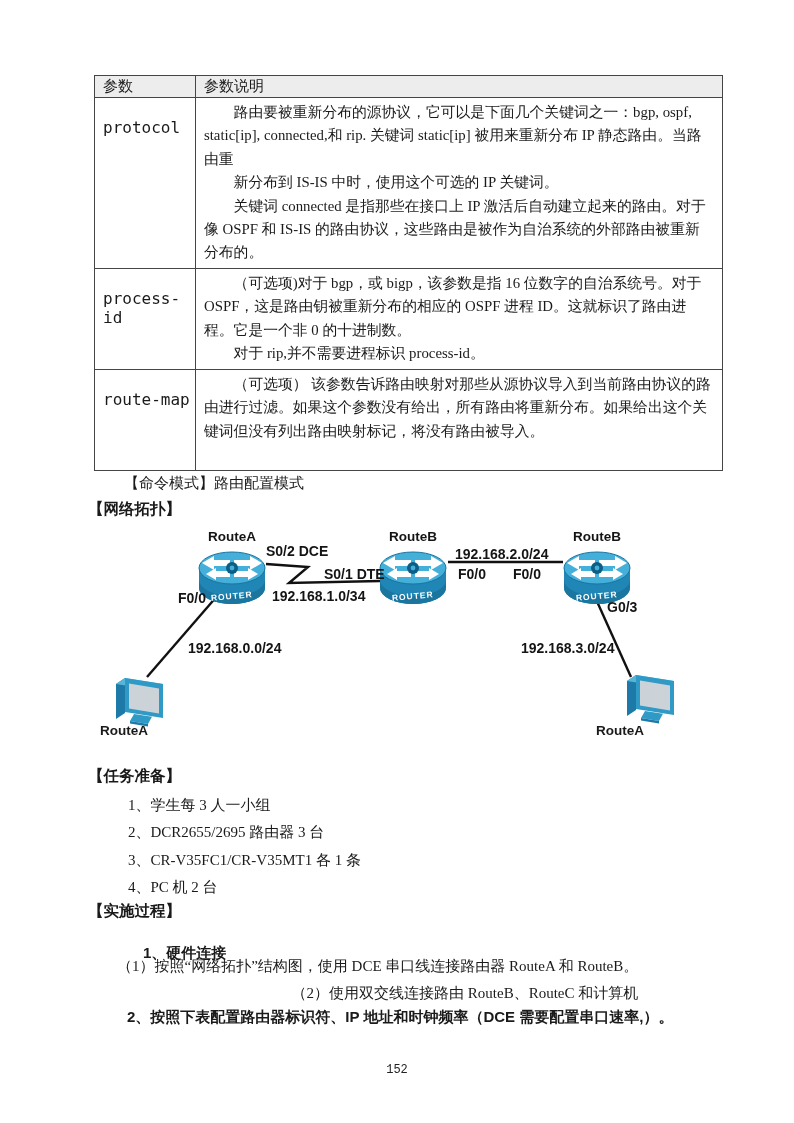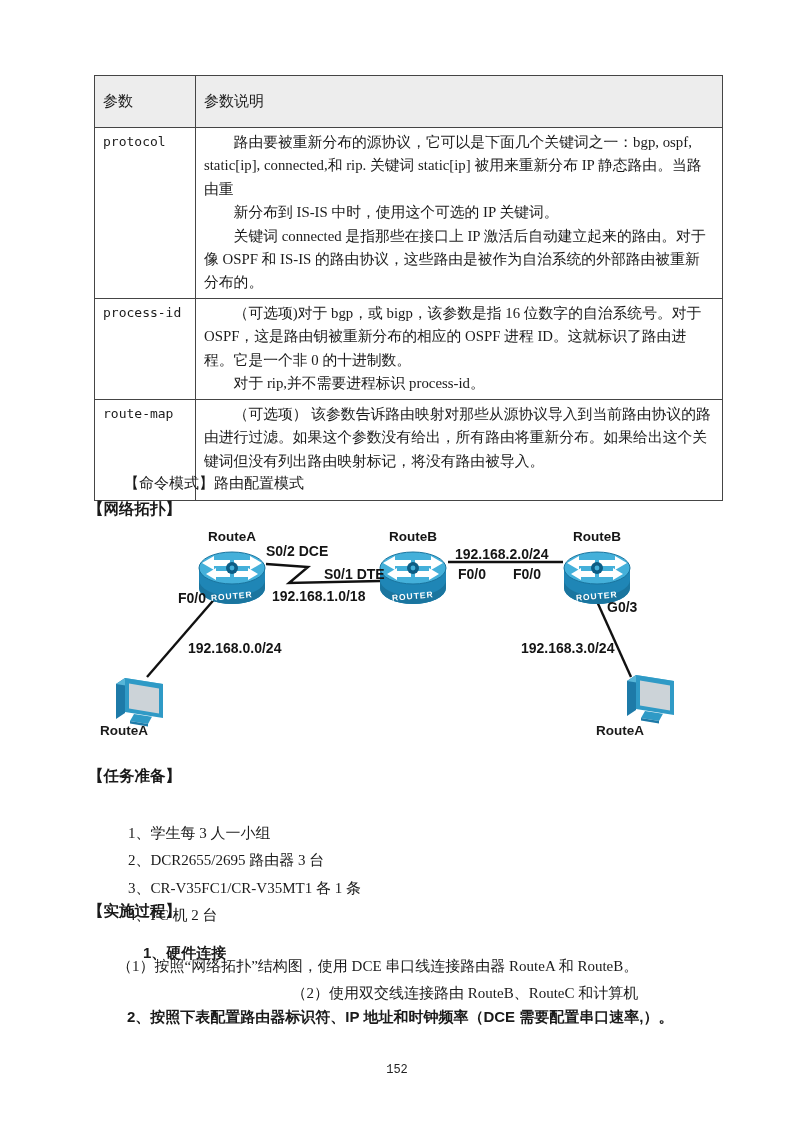--- a/index.html
+++ b/index.html
@@ -3,33 +3,33 @@
 <meta charset="utf-8">
 <style>
   html,body{margin:0;padding:0;background:#9a9a9a;}
   .page{width:794px;height:1123px;background:#ffffff;position:relative;margin:0 auto;
         font-family:"Liberation Serif",serif;color:#1a1a1a;overflow:hidden;}
 
   
   .param-table{position:absolute;left:94px;top:75px;width:629px;border-collapse:collapse;table-layout:fixed;}
   .param-table th,.param-table td{border:1.5px solid #454545;}
   .param-table th{background:#ededed;font-weight:normal;font-size:15px;text-align:left;
-                  padding:15px 8px;height:21px;}
+                  padding:0 8px;height:21px;}
   .param-table col.c1{width:101px;}
-  td.param{font-family:"DejaVu Sans Mono","Liberation Mono",monospace;font-size:13px;
-           vertical-align:top;padding:6px 4px 0 8px;}
+  td.param{font-family:"DejaVu Sans Mono","Liberation Mono",monospace;font-size:16px;
+           vertical-align:top;padding:20px 4px 0 8px;}
   td.desc{font-size:14.8px;padding:3px 10px 3px 8px;vertical-align:top;}
   td.desc p{margin:0;text-indent:2em;line-height:23.4px;}
   tr.r-protocol{height:165px;} tr.r-process{height:101px;} tr.r-routemap{height:101px;}
 
   
   .bracket-heading{position:absolute;left:88px;font-family:"Liberation Sans",sans-serif;
                    font-weight:bold;font-size:15.5px;white-space:nowrap;}
   .cmd{position:absolute;left:94px;top:474px;font-size:15px;text-indent:2em;margin:0;}
-  .task-items{position:absolute;left:128px;top:792px;margin-top:28px;}
+  .task-items{position:absolute;left:128px;top:792px;}
   .task-item{font-size:15px;line-height:27.3px;white-space:nowrap;}
   .step1-head{position:absolute;left:127px;top:928px;font-family:"Liberation Sans",sans-serif;
               font-weight:bold;font-size:15px;margin:16px;}
   .step-items{position:absolute;left:117px;top:953px;text-align:right;}
   .step-item{font-size:15px;line-height:27px;white-space:nowrap;}
   .step2-head{position:absolute;left:127px;top:1008px;font-family:"Liberation Sans",sans-serif;
               font-weight:bold;font-size:15px;margin:0;white-space:nowrap;}
   .pagenum{position:absolute;left:0;top:1063px;width:100%;text-align:center;font-size:12px;
            font-family:Liberation Mono, monospace;color:#222;}
 
@@ -150,21 +150,21 @@
       </svg>
     <div class="pclabel" style="left:100px;top:198px">RouteA</div>
 
     <svg class="pcicon" style="left:623px;top:140px" width="56" height="60" viewBox="0 0 56 60">
         <use href="#pc-shape"></use>
       </svg>
     <div class="pclabel" style="left:596px;top:198px">RouteA</div>
 
     <span class="lk" style="left:266px;top:19px">S0/2 DCE</span>
     <span class="lk" style="left:324px;top:42px">S0/1 DTE</span>
-    <span class="lk" style="left:272px;top:64px">192.168.1.0/18</span>
+    <span class="lk" style="left:272px;top:64px">192.168.1.0/34</span>
     <span class="lk" style="left:455px;top:22px">192.168.2.0/24</span>
     <span class="lk" style="left:458px;top:42px">F0/0</span>
     <span class="lk" style="left:513px;top:42px">F0/0</span>
     <span class="lk" style="left:178px;top:66px">F0/0</span>
     <span class="lk" style="left:607px;top:75px">G0/3</span>
     <span class="lk" style="left:188px;top:116px">192.168.0.0/24</span>
     <span class="lk" style="left:521px;top:116px">192.168.3.0/24</span>
   </div>
 
   <div class="bracket-heading" style="top:766px">【任务准备】</div>

